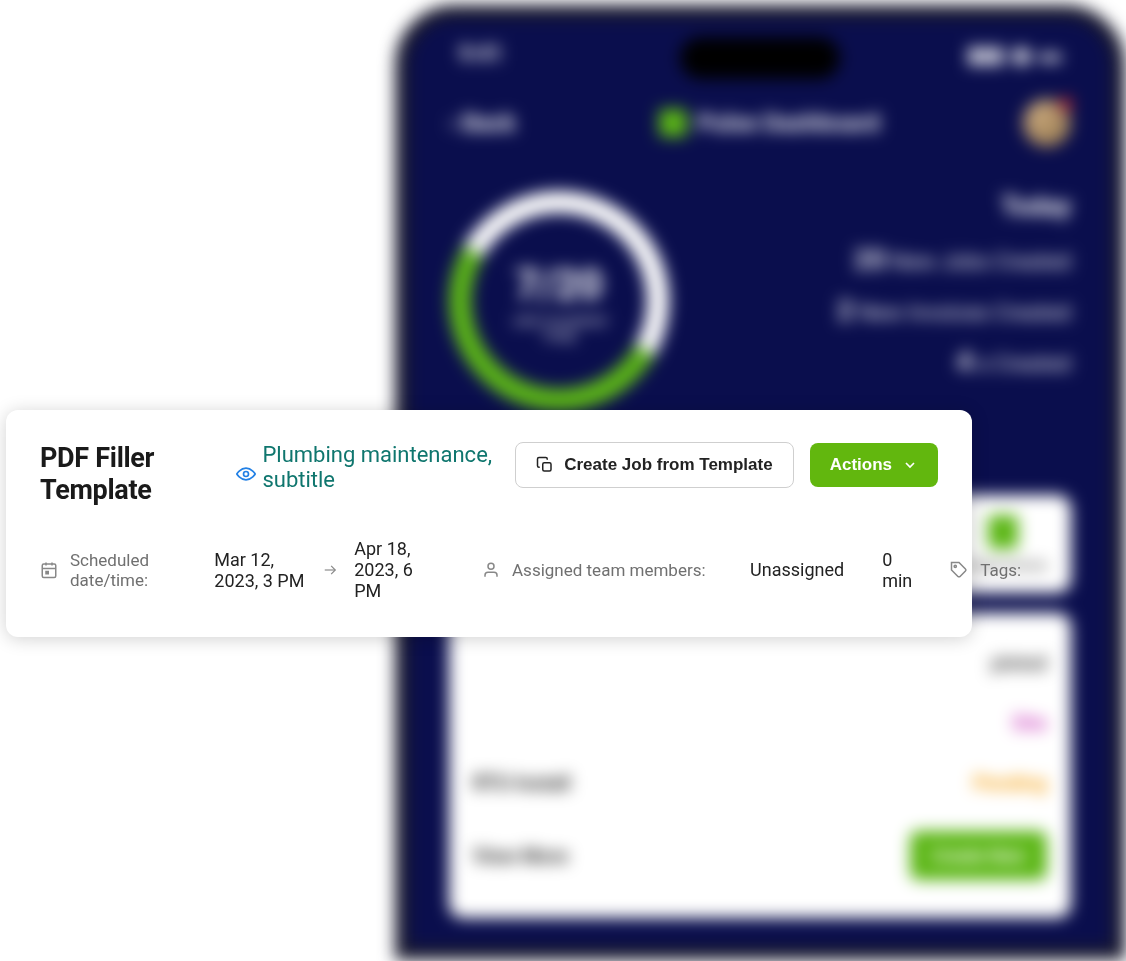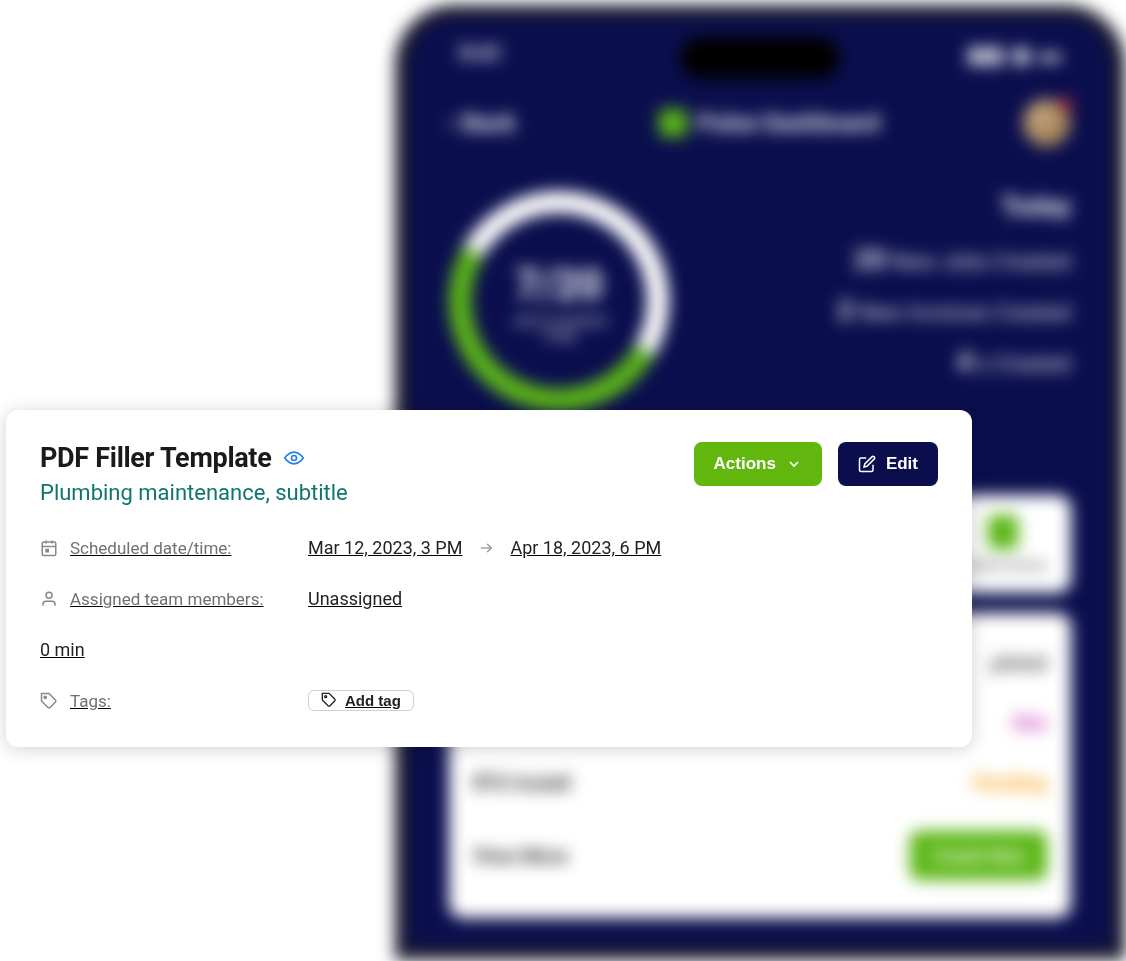--- a/index.html
+++ b/index.html
@@ -232,21 +232,21 @@
       padding: 32px 34px 36px 34px;
     }
     .card-header {
       display: flex;
       align-items: flex-start;
       justify-content: space-between;
       margin-bottom: 32px;
     }
     .title-block {
       display: flex;
-      flex-direction: column;
+      flex-direction: row;
       gap: 6px;
     }
     .title-row {
       display: flex;
       align-items: center;
       gap: 12px;
     }
     .card-title {
       font-size: 27px;
       font-weight: 700;
@@ -288,23 +288,22 @@
     }
     .btn-navy {
       background: #0a0e4d;
       color: #fff;
     }
     .btn svg {
       display: block;
     }
     .info-rows {
       display: flex;
-      flex-direction: column;
-      gap: 30px;
-      text-decoration: underline;
+      flex-direction: row;
+      gap: 38px;
     }
     .info-row {
       display: flex;
       align-items: center;
     }
     .info-label {
       display: flex;
       align-items: center;
       gap: 12px;
       width: 268px;
@@ -432,32 +431,32 @@
         <span class="eye-icon">
           <svg width="20" height="20" viewBox="0 0 24 24" fill="none" stroke="#2280e5" stroke-width="2">
             <path d="M1 12s4-7 11-7 11 7 11 7-4 7-11 7S1 12 1 12z"></path>
             <circle cx="12" cy="12" r="3"></circle>
           </svg>
         </span>
       </div>
       <div class="card-subtitle">Plumbing maintenance, subtitle</div>
     </div>
     <div class="card-actions">
+      <button class="btn btn-outline">
+        <svg width="18" height="18" viewBox="0 0 24 24" fill="none" stroke="#222" stroke-width="2">
+          <rect x="9" y="9" width="11" height="11" rx="2"></rect>
+          <path d="M5 15H4a2 2 0 0 1-2-2V4a2 2 0 0 1 2-2h9a2 2 0 0 1 2 2v1"></path>
+        </svg>
+        <span>Create Job from Template</span>
+      </button>
       <button class="btn btn-green">
         <span>Actions</span>
         <svg width="16" height="16" viewBox="0 0 24 24" fill="none" stroke="#fff" stroke-width="2.5">
           <polyline points="6 9 12 15 18 9"></polyline>
         </svg>
-      </button>
-      <button class="btn btn-navy">
-        <svg width="18" height="18" viewBox="0 0 24 24" fill="none" stroke="#fff" stroke-width="2">
-          <path d="M11 4H4a2 2 0 0 0-2 2v14a2 2 0 0 0 2 2h14a2 2 0 0 0 2-2v-7"></path>
-          <path d="M18.5 2.5a2.121 2.121 0 0 1 3 3L12 15l-4 1 1-4 9.5-9.5z"></path>
-        </svg>
-        <span>Edit</span>
       </button>
     </div>
   </div>
 
   <div class="info-rows">
 
     <div class="info-row">
       <div class="info-label">
         <svg width="18" height="18" viewBox="0 0 24 24" fill="none" stroke="#888" stroke-width="2">
           <rect x="3" y="4" width="18" height="18" rx="2"></rect>

